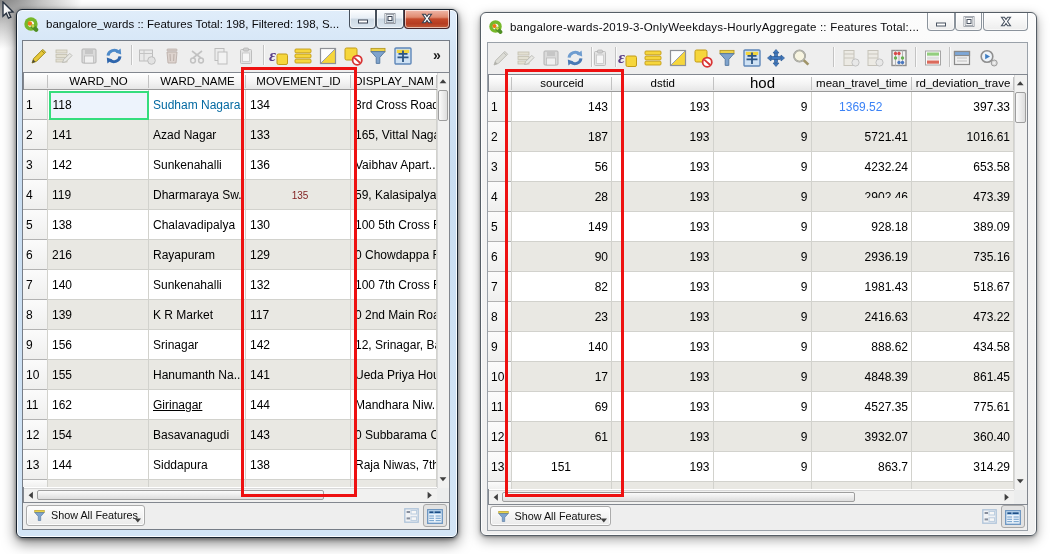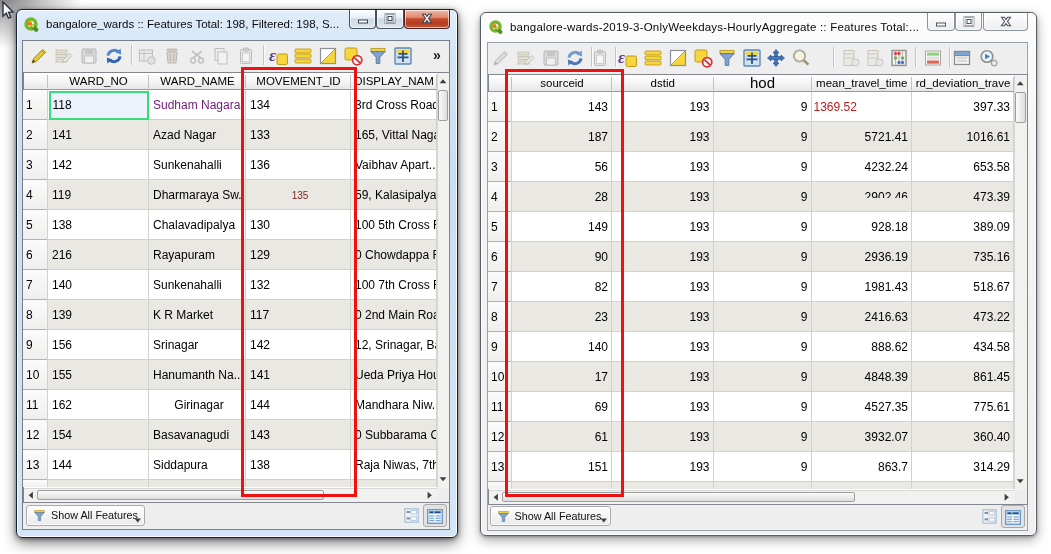--- a/index.html
+++ b/index.html
@@ -130,21 +130,21 @@
 <div class="abs" style="left:149px;top:72.5px;width:97px;height:16.5px;line-height:16.5px;text-align:center;font-size:11.5px;color:#000;overflow:hidden;">WARD_NAME</div>
 <div style="position:absolute;left:245px;top:74.5px;width:1px;height:13.5px;background:#c2c2c2;"></div>
 <div class="abs" style="left:246px;top:72.5px;width:105px;height:16.5px;line-height:16.5px;text-align:center;font-size:11.5px;color:#000;overflow:hidden;">MOVEMENT_ID</div>
 <div style="position:absolute;left:350px;top:74.5px;width:1px;height:13.5px;background:#c2c2c2;"></div>
 <div class="abs" style="left:351px;top:72.5px;width:86px;height:16.5px;line-height:16.5px;text-align:center;font-size:11.5px;color:#000;overflow:hidden;">DISPLAY_NAM</div>
 <div style="position:absolute;left:436px;top:74.5px;width:1px;height:13.5px;background:#c2c2c2;"></div>
 <div style="position:absolute;left:22.5px;top:90px;width:414.5px;height:30px;background:#ffffff;border-bottom:1px solid #d2d2cd;"></div>
 <div style="position:absolute;left:22.5px;top:90px;width:25.5px;height:30px;background:linear-gradient(180deg,#fbfbfb,#efefee);border-right:1px solid #b2b2b2;border-bottom:1px solid #b2b2b2;"></div>
 <div class="abs" style="left:26.0px;top:90px;width:20.5px;height:30px;line-height:30px;font-size:12px;color:#000;">1</div>
 <div class="abs" style="left:52px;top:90px;width:96px;height:30px;line-height:31px;font-size:12px;color:#000;text-align:left;overflow:hidden;white-space:nowrap;"></div>
-<div class="abs" style="left:153px;top:90px;width:92px;height:30px;line-height:31px;font-size:12px;color:#701a75;text-align:left;overflow:hidden;white-space:nowrap;">Sudham Nagara</div>
+<div class="abs" style="left:153px;top:90px;width:92px;height:30px;line-height:31px;font-size:12px;color:#0369a1;text-align:left;overflow:hidden;white-space:nowrap;">Sudham Nagara</div>
 <div class="abs" style="left:250px;top:90px;width:100px;height:30px;line-height:31px;font-size:12px;color:#000;text-align:left;overflow:hidden;white-space:nowrap;">134</div>
 <div class="abs" style="left:355px;top:90px;width:81px;height:30px;line-height:31px;font-size:12px;color:#000;text-align:left;overflow:hidden;white-space:nowrap;">3rd Cross Road,</div>
 <div style="position:absolute;left:22.5px;top:120px;width:414.5px;height:30px;background:#e9e8e3;border-bottom:1px solid #d2d2cd;"></div>
 <div style="position:absolute;left:22.5px;top:120px;width:25.5px;height:30px;background:linear-gradient(180deg,#fbfbfb,#efefee);border-right:1px solid #b2b2b2;border-bottom:1px solid #b2b2b2;"></div>
 <div class="abs" style="left:26.0px;top:120px;width:20.5px;height:30px;line-height:30px;font-size:12px;color:#000;">2</div>
 <div class="abs" style="left:52px;top:120px;width:96px;height:30px;line-height:31px;font-size:12px;color:#000;text-align:left;overflow:hidden;white-space:nowrap;">141</div>
 <div class="abs" style="left:153px;top:120px;width:92px;height:30px;line-height:31px;font-size:12px;color:#000;text-align:left;overflow:hidden;white-space:nowrap;">Azad Nagar</div>
 <div class="abs" style="left:250px;top:120px;width:100px;height:30px;line-height:31px;font-size:12px;color:#000;text-align:left;overflow:hidden;white-space:nowrap;">133</div>
 <div class="abs" style="left:355px;top:120px;width:81px;height:30px;line-height:31px;font-size:12px;color:#000;text-align:left;overflow:hidden;white-space:nowrap;">165, Vittal Naga</div>
 <div style="position:absolute;left:22.5px;top:150px;width:414.5px;height:30px;background:#ffffff;border-bottom:1px solid #d2d2cd;"></div>
@@ -200,21 +200,21 @@
 <div style="position:absolute;left:22.5px;top:360px;width:25.5px;height:30px;background:linear-gradient(180deg,#fbfbfb,#efefee);border-right:1px solid #b2b2b2;border-bottom:1px solid #b2b2b2;"></div>
 <div class="abs" style="left:26.0px;top:360px;width:20.5px;height:30px;line-height:30px;font-size:12px;color:#000;">10</div>
 <div class="abs" style="left:52px;top:360px;width:96px;height:30px;line-height:31px;font-size:12px;color:#000;text-align:left;overflow:hidden;white-space:nowrap;">155</div>
 <div class="abs" style="left:153px;top:360px;width:92px;height:30px;line-height:31px;font-size:12px;color:#000;text-align:left;overflow:hidden;white-space:nowrap;">Hanumanth Na..</div>
 <div class="abs" style="left:250px;top:360px;width:100px;height:30px;line-height:31px;font-size:12px;color:#000;text-align:left;overflow:hidden;white-space:nowrap;">141</div>
 <div class="abs" style="left:355px;top:360px;width:81px;height:30px;line-height:31px;font-size:12px;color:#000;text-align:left;overflow:hidden;white-space:nowrap;">Ueda Priya Hou</div>
 <div style="position:absolute;left:22.5px;top:390px;width:414.5px;height:30px;background:#ffffff;border-bottom:1px solid #d2d2cd;"></div>
 <div style="position:absolute;left:22.5px;top:390px;width:25.5px;height:30px;background:linear-gradient(180deg,#fbfbfb,#efefee);border-right:1px solid #b2b2b2;border-bottom:1px solid #b2b2b2;"></div>
 <div class="abs" style="left:26.0px;top:390px;width:20.5px;height:30px;line-height:30px;font-size:12px;color:#000;">11</div>
 <div class="abs" style="left:52px;top:390px;width:96px;height:30px;line-height:31px;font-size:12px;color:#000;text-align:left;overflow:hidden;white-space:nowrap;">162</div>
-<div class="abs" style="left:153px;top:390px;width:92px;height:30px;line-height:31px;font-size:12px;color:#000;text-align:center;overflow:hidden;white-space:nowrap;">Girinagar</div>
+<div class="abs" style="left:153px;top:390px;width:92px;height:30px;line-height:31px;font-size:12px;color:#000;text-align:left;overflow:hidden;white-space:nowrap;text-decoration:underline;">Girinagar</div>
 <div class="abs" style="left:250px;top:390px;width:100px;height:30px;line-height:31px;font-size:12px;color:#000;text-align:left;overflow:hidden;white-space:nowrap;">144</div>
 <div class="abs" style="left:355px;top:390px;width:81px;height:30px;line-height:31px;font-size:12px;color:#000;text-align:left;overflow:hidden;white-space:nowrap;">Mandhara Niw..</div>
 <div style="position:absolute;left:22.5px;top:420px;width:414.5px;height:30px;background:#e9e8e3;border-bottom:1px solid #d2d2cd;"></div>
 <div style="position:absolute;left:22.5px;top:420px;width:25.5px;height:30px;background:linear-gradient(180deg,#fbfbfb,#efefee);border-right:1px solid #b2b2b2;border-bottom:1px solid #b2b2b2;"></div>
 <div class="abs" style="left:26.0px;top:420px;width:20.5px;height:30px;line-height:30px;font-size:12px;color:#000;">12</div>
 <div class="abs" style="left:52px;top:420px;width:96px;height:30px;line-height:31px;font-size:12px;color:#000;text-align:left;overflow:hidden;white-space:nowrap;">154</div>
 <div class="abs" style="left:153px;top:420px;width:92px;height:30px;line-height:31px;font-size:12px;color:#000;text-align:left;overflow:hidden;white-space:nowrap;">Basavanagudi</div>
 <div class="abs" style="left:250px;top:420px;width:100px;height:30px;line-height:31px;font-size:12px;color:#000;text-align:left;overflow:hidden;white-space:nowrap;">143</div>
 <div class="abs" style="left:355px;top:420px;width:81px;height:30px;line-height:31px;font-size:12px;color:#000;text-align:left;overflow:hidden;white-space:nowrap;">0 Subbarama C.</div>
 <div style="position:absolute;left:22.5px;top:450px;width:414.5px;height:30px;background:#ffffff;border-bottom:1px solid #d2d2cd;"></div>
@@ -442,21 +442,21 @@
 <div class="abs" style="left:811.5px;top:74.5px;width:100.5px;height:16.5px;line-height:16.5px;text-align:center;font-size:11.5px;color:#000;overflow:hidden;">mean_travel_time</div>
 <div style="position:absolute;left:911px;top:76.5px;width:1px;height:13.5px;background:#c2c2c2;"></div>
 <div class="abs" style="left:912px;top:74.5px;width:102px;height:16.5px;line-height:16.5px;text-align:center;font-size:11.5px;color:#000;overflow:hidden;">rd_deviation_trave</div>
 <div style="position:absolute;left:1013px;top:76.5px;width:1px;height:13.5px;background:#c2c2c2;"></div>
 <div style="position:absolute;left:487.5px;top:92px;width:526.5px;height:30px;background:#ffffff;border-bottom:1px solid #d2d2cd;"></div>
 <div style="position:absolute;left:487.5px;top:92px;width:24.5px;height:30px;background:linear-gradient(180deg,#fbfbfb,#efefee);border-right:1px solid #b2b2b2;border-bottom:1px solid #b2b2b2;"></div>
 <div class="abs" style="left:491.0px;top:92px;width:19.5px;height:30px;line-height:30px;font-size:12px;color:#000;">1</div>
 <div class="abs" style="left:514px;top:92px;width:94px;height:30px;line-height:31px;font-size:12px;color:#000;text-align:right;overflow:hidden;white-space:nowrap;">143</div>
 <div class="abs" style="left:614px;top:92px;width:95.5px;height:30px;line-height:31px;font-size:12px;color:#000;text-align:right;overflow:hidden;white-space:nowrap;">193</div>
 <div class="abs" style="left:715.5px;top:92px;width:92.0px;height:30px;line-height:31px;font-size:12px;color:#000;text-align:right;overflow:hidden;white-space:nowrap;">9</div>
-<div class="abs" style="left:813.5px;top:92px;width:94.5px;height:30px;line-height:31px;font-size:12px;color:#b91c1c;text-align:left;overflow:hidden;white-space:nowrap;">1369.52</div>
+<div class="abs" style="left:813.5px;top:92px;width:94.5px;height:30px;line-height:31px;font-size:12px;color:#3b82f6;text-align:center;overflow:hidden;white-space:nowrap;">1369.52</div>
 <div class="abs" style="left:914px;top:92px;width:96px;height:30px;line-height:31px;font-size:12px;color:#000;text-align:right;overflow:hidden;white-space:nowrap;">397.33</div>
 <div style="position:absolute;left:487.5px;top:122px;width:526.5px;height:30px;background:#e9e8e3;border-bottom:1px solid #d2d2cd;"></div>
 <div style="position:absolute;left:487.5px;top:122px;width:24.5px;height:30px;background:linear-gradient(180deg,#fbfbfb,#efefee);border-right:1px solid #b2b2b2;border-bottom:1px solid #b2b2b2;"></div>
 <div class="abs" style="left:491.0px;top:122px;width:19.5px;height:30px;line-height:30px;font-size:12px;color:#000;">2</div>
 <div class="abs" style="left:514px;top:122px;width:94px;height:30px;line-height:31px;font-size:12px;color:#000;text-align:right;overflow:hidden;white-space:nowrap;">187</div>
 <div class="abs" style="left:614px;top:122px;width:95.5px;height:30px;line-height:31px;font-size:12px;color:#000;text-align:right;overflow:hidden;white-space:nowrap;">193</div>
 <div class="abs" style="left:715.5px;top:122px;width:92.0px;height:30px;line-height:31px;font-size:12px;color:#000;text-align:right;overflow:hidden;white-space:nowrap;">9</div>
 <div class="abs" style="left:813.5px;top:122px;width:94.5px;height:30px;line-height:31px;font-size:12px;color:#000;text-align:right;overflow:hidden;white-space:nowrap;">5721.41</div>
 <div class="abs" style="left:914px;top:122px;width:96px;height:30px;line-height:31px;font-size:12px;color:#000;text-align:right;overflow:hidden;white-space:nowrap;">1016.61</div>
 <div style="position:absolute;left:487.5px;top:152px;width:526.5px;height:30px;background:#ffffff;border-bottom:1px solid #d2d2cd;"></div>
@@ -535,21 +535,21 @@
 <div style="position:absolute;left:487.5px;top:422px;width:24.5px;height:30px;background:linear-gradient(180deg,#fbfbfb,#efefee);border-right:1px solid #b2b2b2;border-bottom:1px solid #b2b2b2;"></div>
 <div class="abs" style="left:491.0px;top:422px;width:19.5px;height:30px;line-height:30px;font-size:12px;color:#000;">12</div>
 <div class="abs" style="left:514px;top:422px;width:94px;height:24px;line-height:31px;font-size:12px;color:#000;text-align:right;overflow:hidden;white-space:nowrap;">61</div>
 <div class="abs" style="left:614px;top:422px;width:95.5px;height:30px;line-height:31px;font-size:12px;color:#000;text-align:right;overflow:hidden;white-space:nowrap;">193</div>
 <div class="abs" style="left:715.5px;top:422px;width:92.0px;height:30px;line-height:31px;font-size:12px;color:#000;text-align:right;overflow:hidden;white-space:nowrap;">9</div>
 <div class="abs" style="left:813.5px;top:422px;width:94.5px;height:30px;line-height:31px;font-size:12px;color:#000;text-align:right;overflow:hidden;white-space:nowrap;">3932.07</div>
 <div class="abs" style="left:914px;top:422px;width:96px;height:30px;line-height:31px;font-size:12px;color:#000;text-align:right;overflow:hidden;white-space:nowrap;">360.40</div>
 <div style="position:absolute;left:487.5px;top:452px;width:526.5px;height:30px;background:#ffffff;border-bottom:1px solid #d2d2cd;"></div>
 <div style="position:absolute;left:487.5px;top:452px;width:24.5px;height:30px;background:linear-gradient(180deg,#fbfbfb,#efefee);border-right:1px solid #b2b2b2;border-bottom:1px solid #b2b2b2;"></div>
 <div class="abs" style="left:491.0px;top:452px;width:19.5px;height:30px;line-height:30px;font-size:12px;color:#000;">13</div>
-<div class="abs" style="left:514px;top:452px;width:94px;height:40px;line-height:31px;font-size:12px;color:#000;text-align:right;overflow:hidden;white-space:nowrap;">151</div>
+<div class="abs" style="left:514px;top:452px;width:94px;height:40px;line-height:31px;font-size:12px;color:#000;text-align:center;overflow:hidden;white-space:nowrap;">151</div>
 <div class="abs" style="left:614px;top:452px;width:95.5px;height:30px;line-height:31px;font-size:12px;color:#000;text-align:right;overflow:hidden;white-space:nowrap;">193</div>
 <div class="abs" style="left:715.5px;top:452px;width:92.0px;height:30px;line-height:31px;font-size:12px;color:#000;text-align:right;overflow:hidden;white-space:nowrap;">9</div>
 <div class="abs" style="left:813.5px;top:452px;width:94.5px;height:30px;line-height:31px;font-size:12px;color:#000;text-align:right;overflow:hidden;white-space:nowrap;">863.7</div>
 <div class="abs" style="left:914px;top:452px;width:96px;height:30px;line-height:31px;font-size:12px;color:#000;text-align:right;overflow:hidden;white-space:nowrap;">314.29</div>
 <div style="position:absolute;left:487.5px;top:482px;width:526.5px;height:7px;background:#e9e8e3;"></div>
 <div style="position:absolute;left:487.5px;top:482px;width:24.5px;height:7px;background:linear-gradient(180deg,#fbfbfb,#f0f0ef);border-right:1px solid #b2b2b2;"></div>
 <div style="position:absolute;left:511px;top:92px;width:1px;height:397px;background:#d2d2cd;"></div>
 <div style="position:absolute;left:611px;top:92px;width:1px;height:397px;background:#d2d2cd;"></div>
 <div style="position:absolute;left:712.5px;top:92px;width:1px;height:397px;background:#d2d2cd;"></div>
 <div style="position:absolute;left:810.5px;top:92px;width:1px;height:397px;background:#d2d2cd;"></div>

